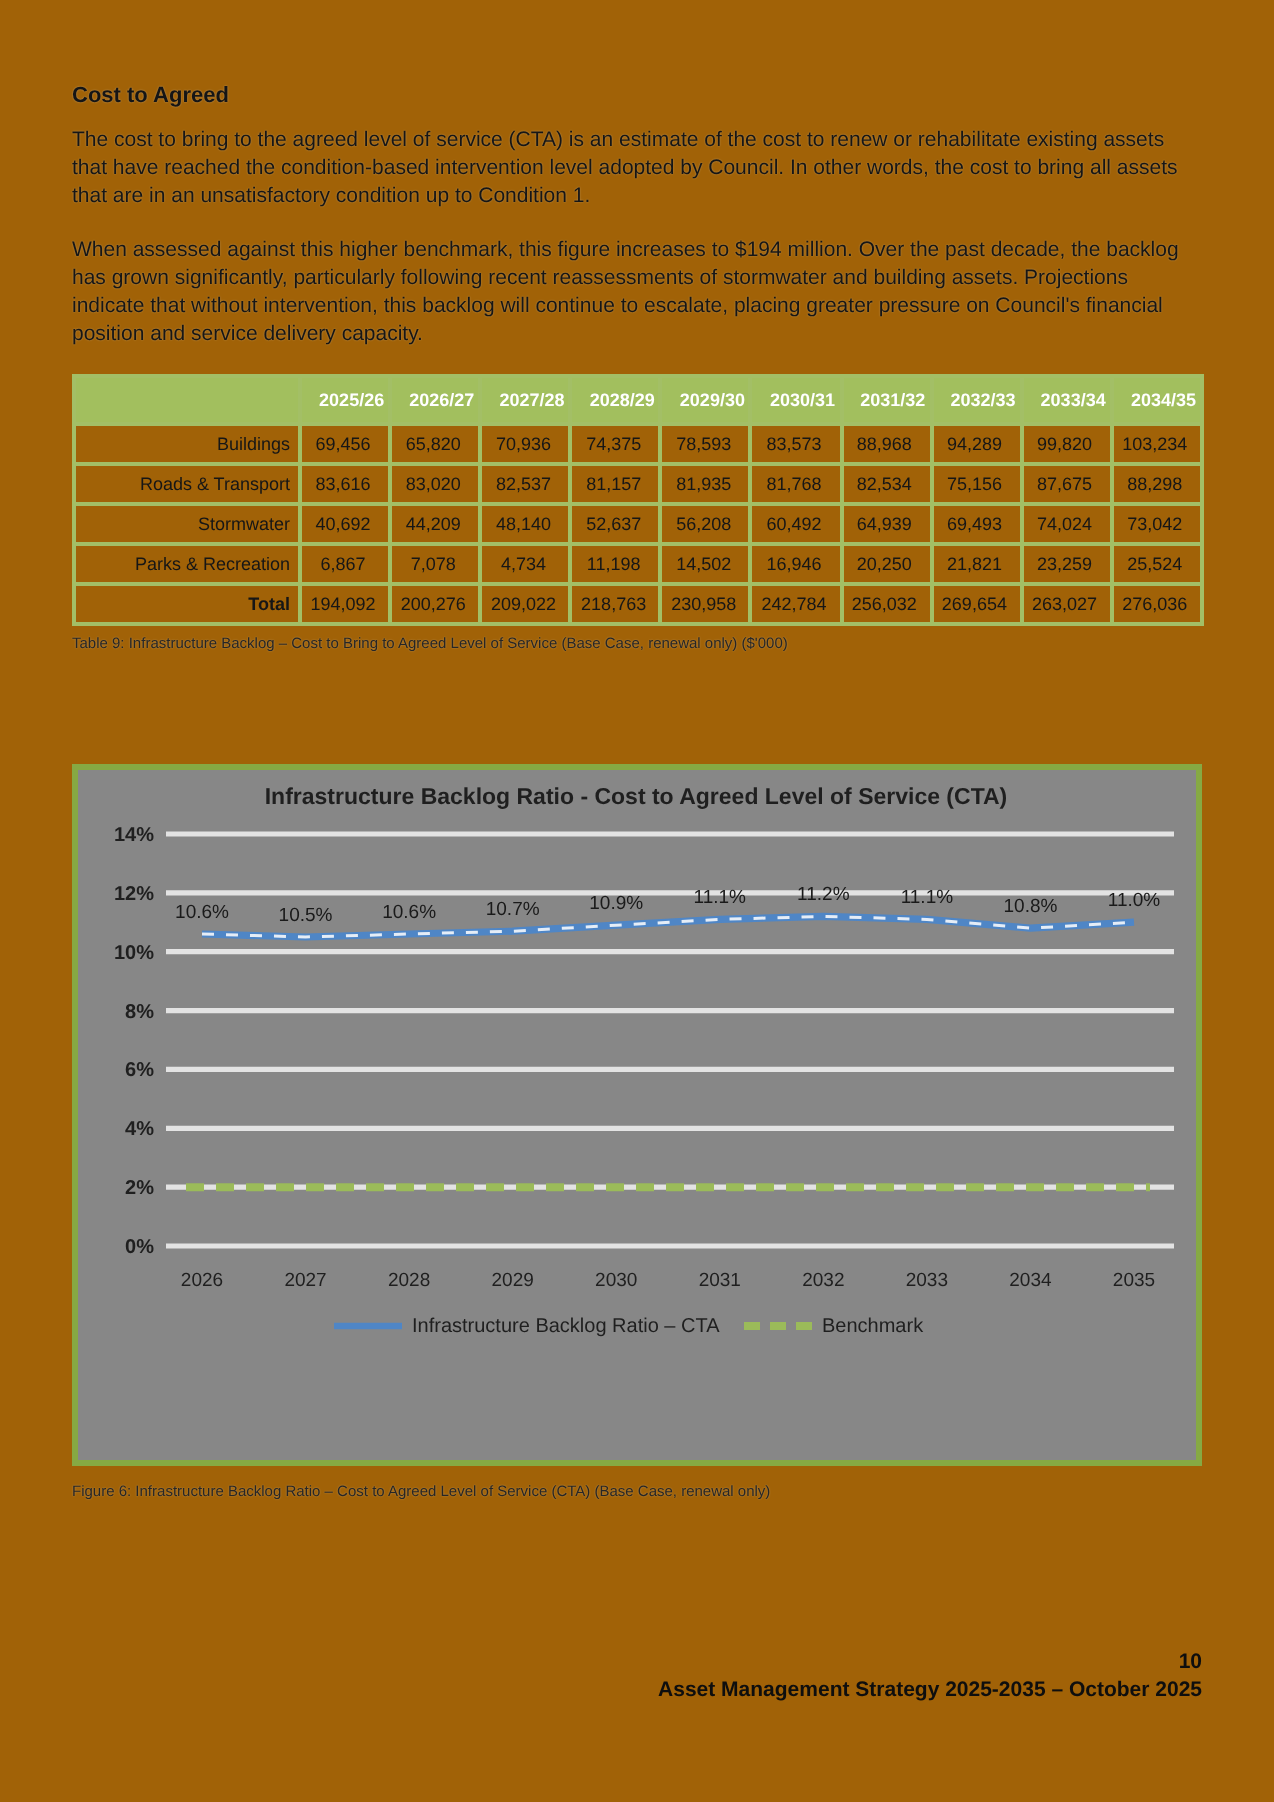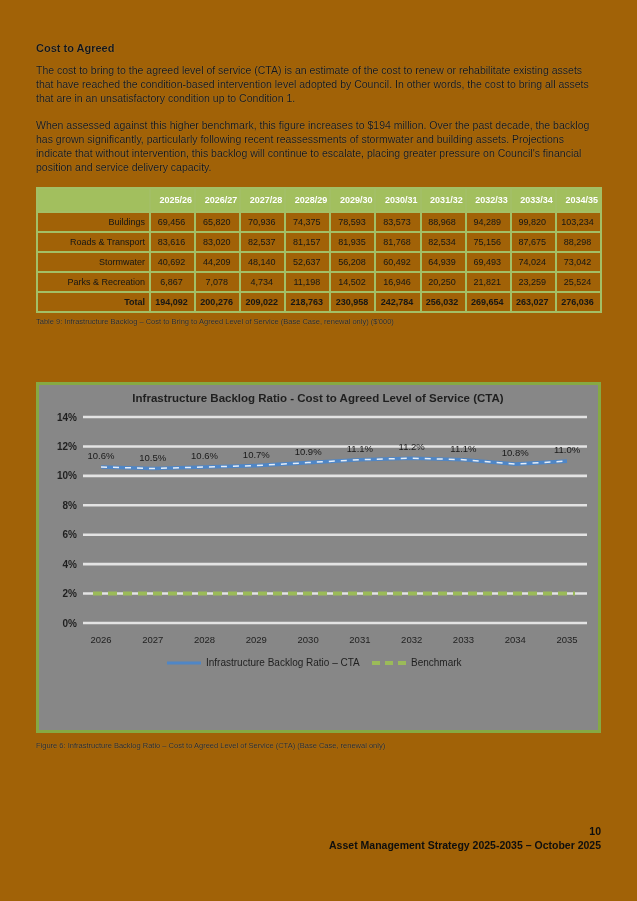--- a/index.html
+++ b/index.html
@@ -39,21 +39,21 @@
   }
   table.backlog thead th{
     background:var(--table-header-bg,#a2bf5e);
     color:#ffffff;
     font-weight:bold;
     text-align:right;
     padding:6px 2px;
   }
   table.backlog td.num{text-align:center;padding-right:6px;}
   table.backlog td.label{text-align:right;padding-left:5px;width:102px;}
-  table.backlog tr.total td{font-weight:bold;}
+  table.backlog tr.total td{font-weight:normal;}
   .small-caption{
     font-size:7.5px;color:#262626;margin-top:4px;
     text-shadow:0 0 1px rgba(255,255,255,0.3);
   }
   .chart-box{
     width:565px;height:351px;
     box-sizing:border-box;
     border:3px solid var(--chart-border,#86a943);
     margin-top:56px;
     background:#878787;

